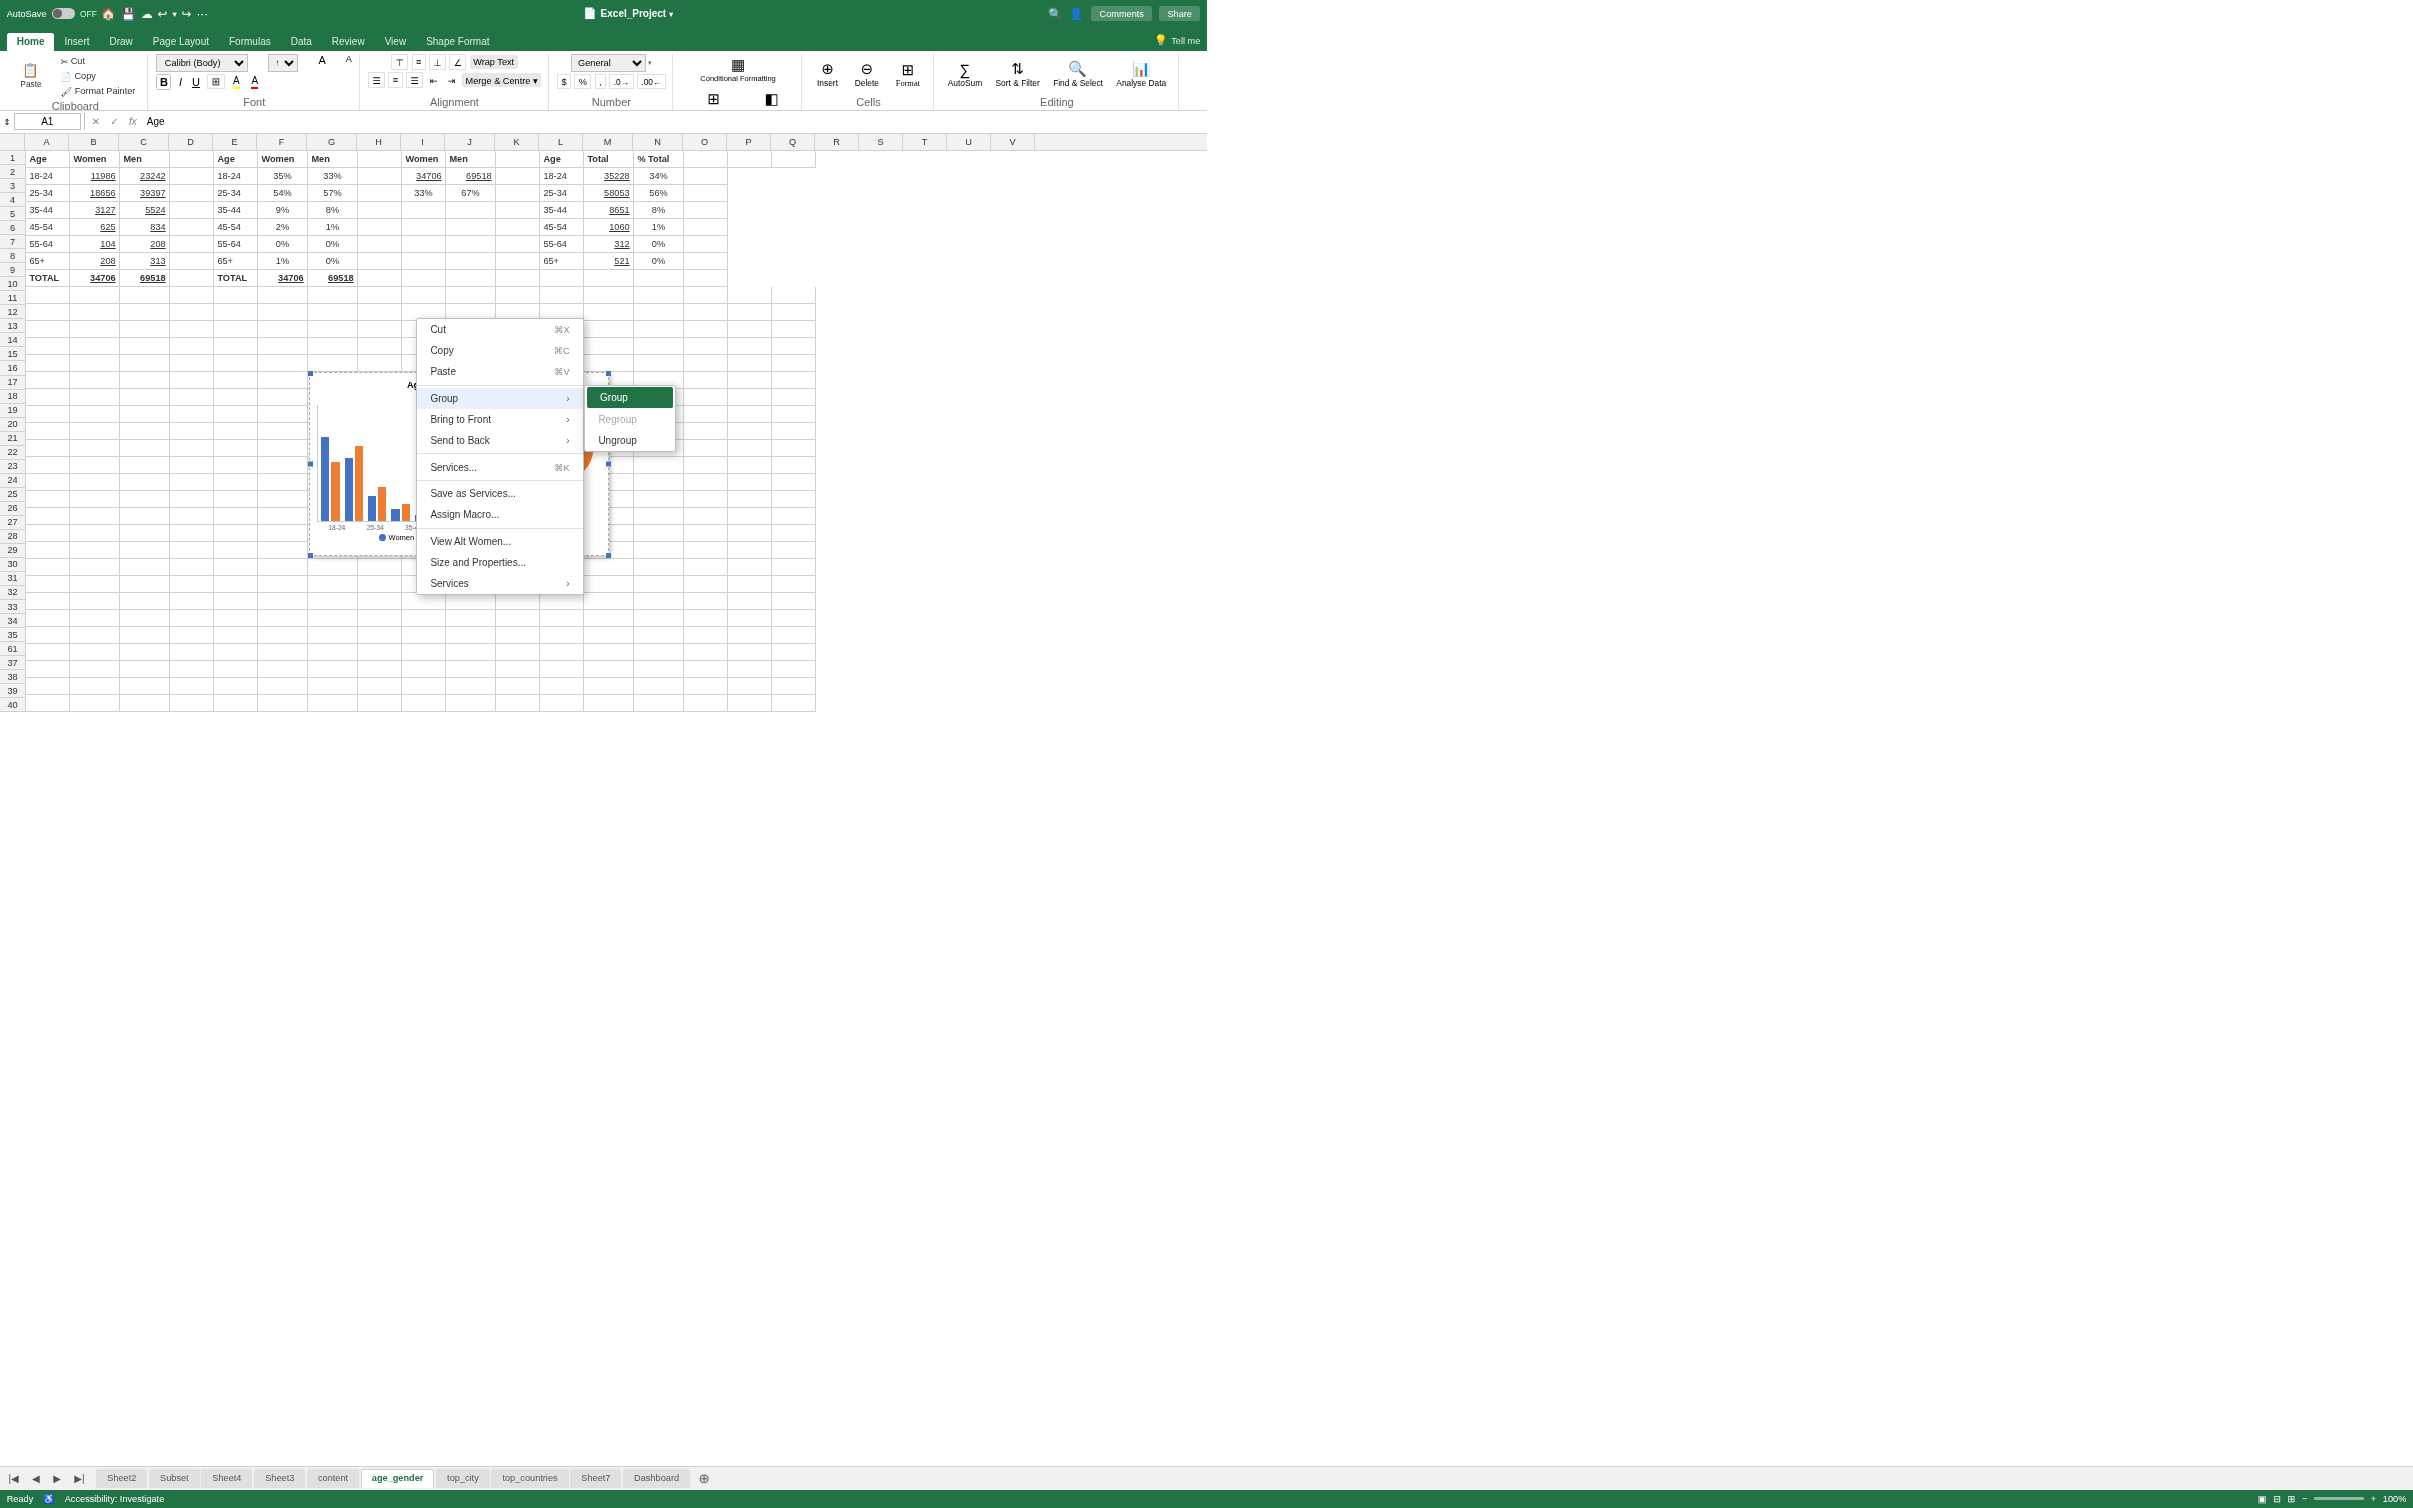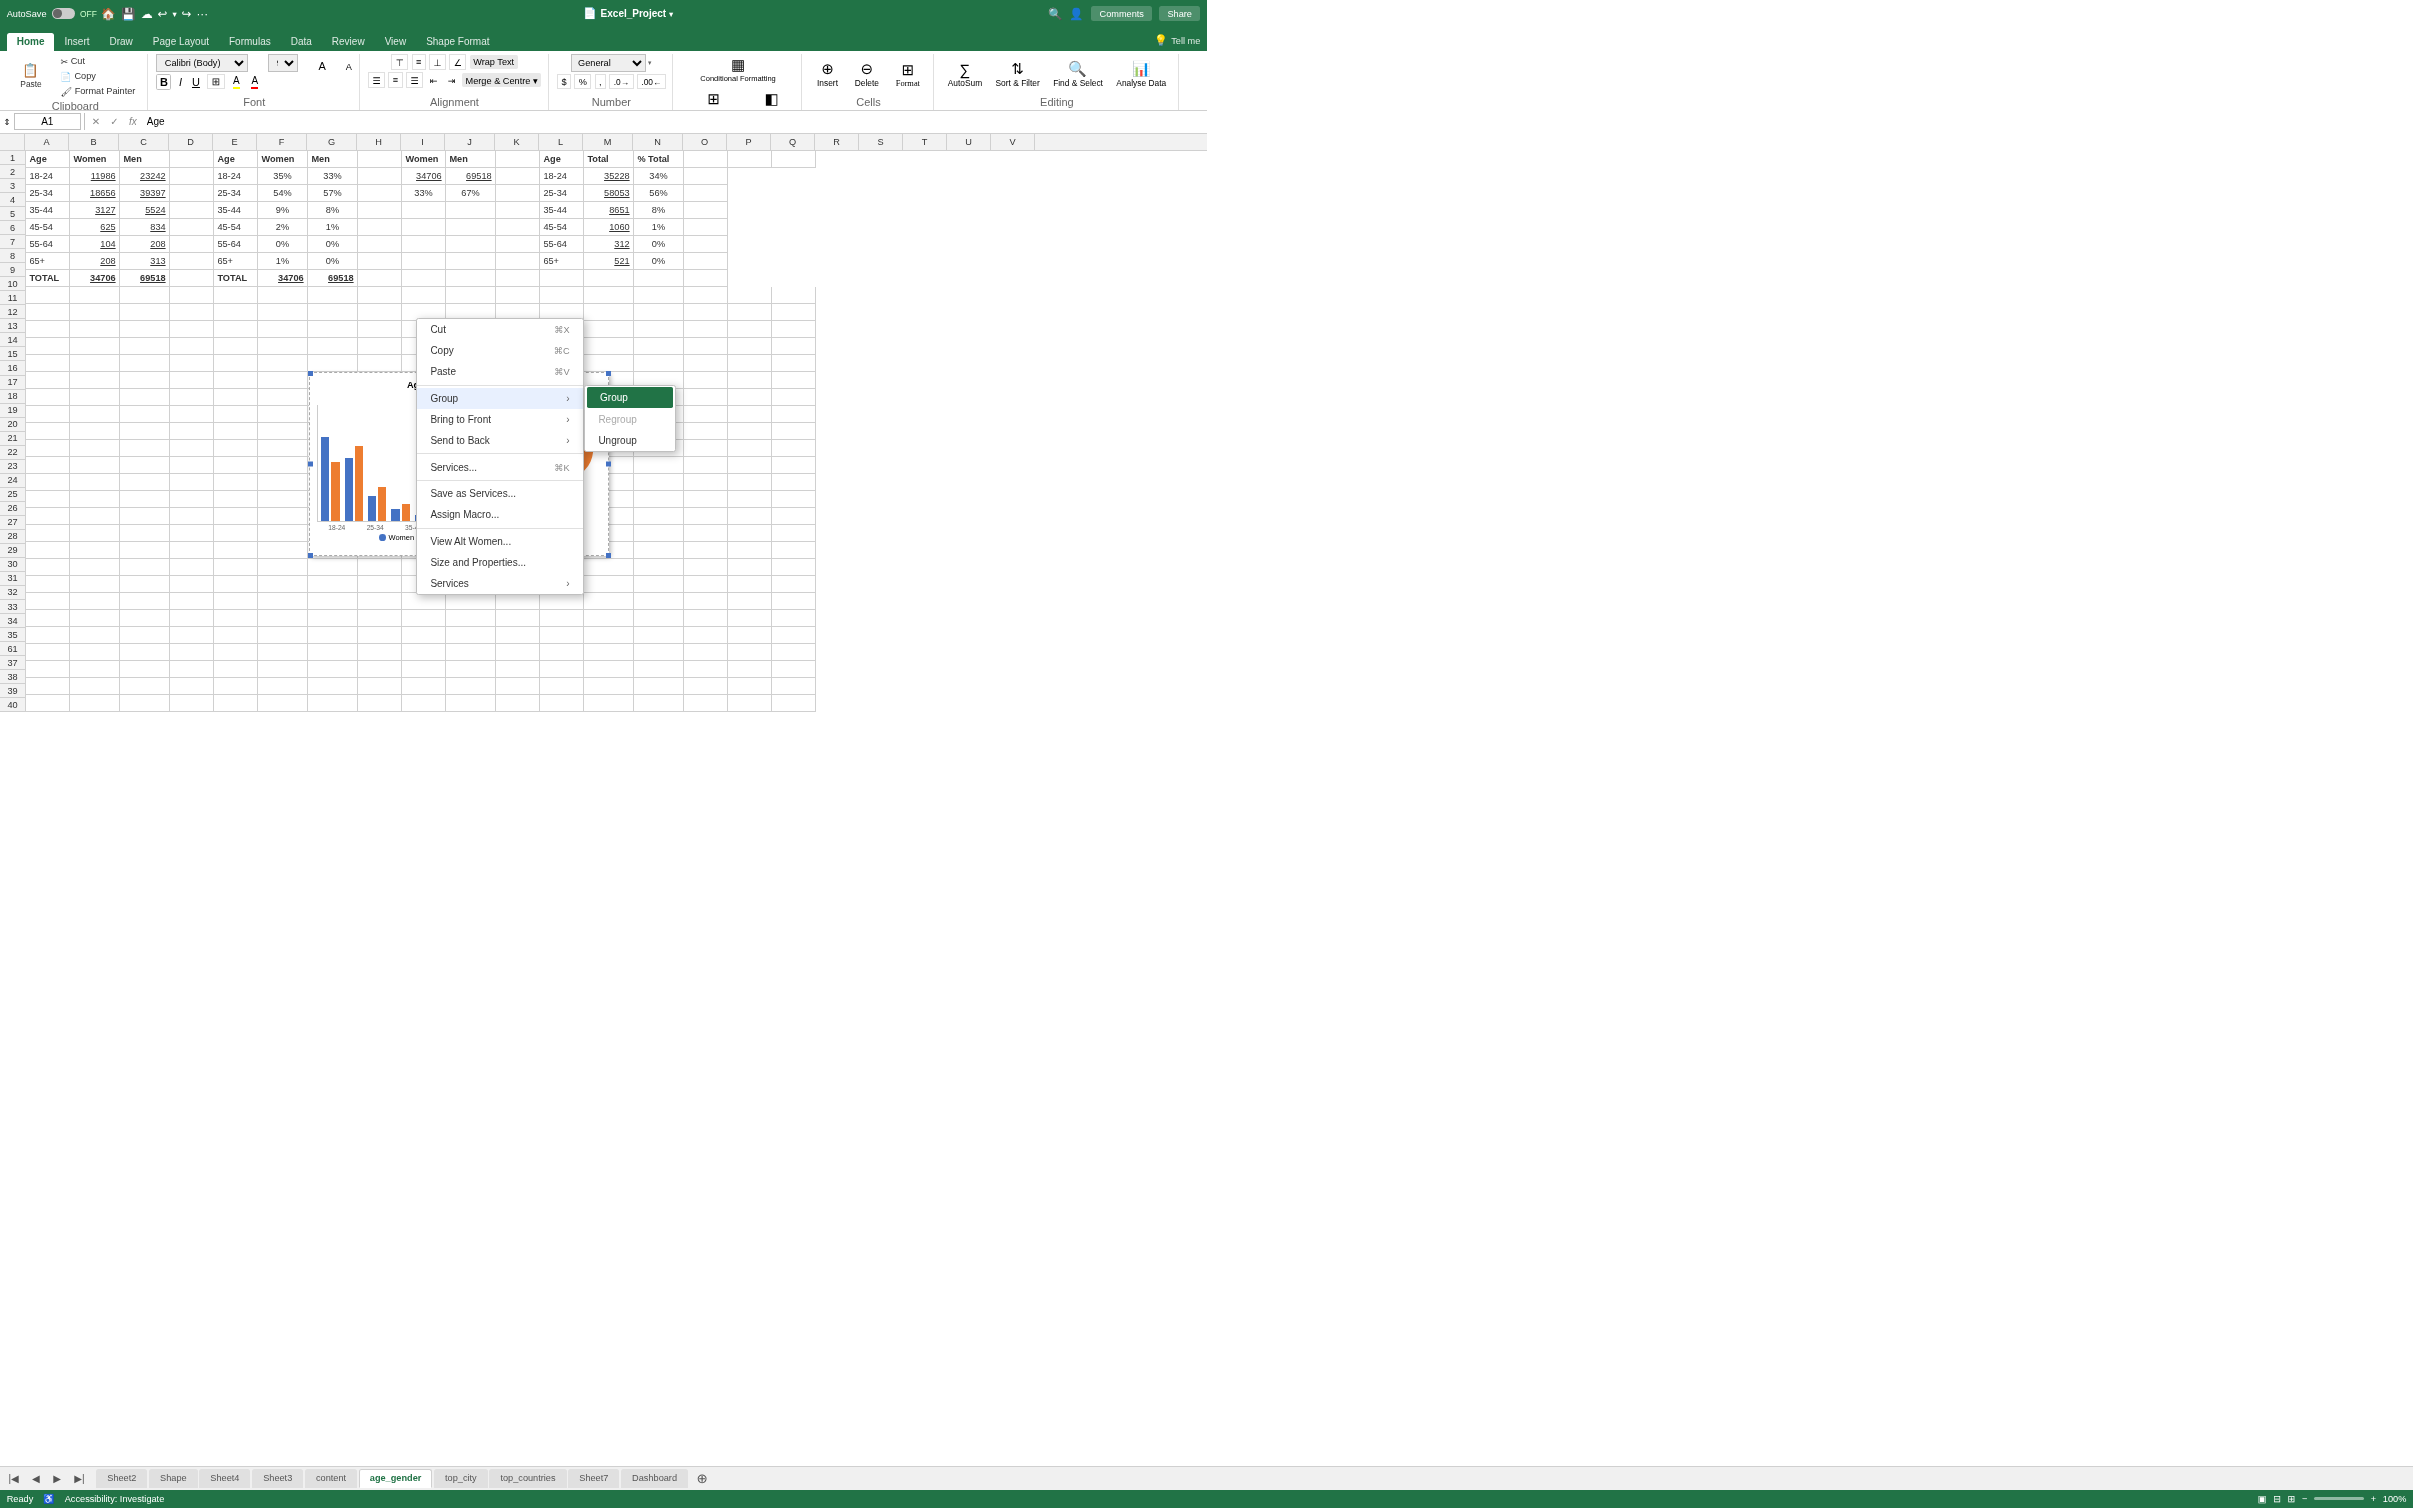--- a/index.html
+++ b/index.html
@@ -182,21 +182,21 @@
           <span>🖌</span>
           <span>Format Painter</span>
         </div>
       </div>
     </div>
     <div class="ribbon-group-label">Clipboard</div>
   </div>
 
   <div class="ribbon-group">
     <div class="ribbon-group-content" style="flex-direction:column; align-items:flex-start; gap:1.7px;">
-      <div style="display:flex; gap:20px; align-items:flex-end;">
+      <div style="display:flex; gap:20px; align-items:flex-start;">
         <select class="font-select">
           <option>Calibri (Body)</option>
         </select>
         <select class="font-size-select">
           <option>9</option>
         </select>
         <span style="cursor:pointer;font-size:11px;">A</span>
         <span style="cursor:pointer;font-size:9.2px;">A</span>
       </div>
       <div style="display:flex; gap:5px; align-items:center;">
@@ -1189,21 +1189,21 @@
 </div>
 
 <div id="sheet-tabs-bar">
   <div class="sheet-nav">
     <span class="sheet-nav-btn">|◀</span>
     <span class="sheet-nav-btn">◀</span>
     <span class="sheet-nav-btn">▶</span>
     <span class="sheet-nav-btn">▶|</span>
   </div>
   <div class="sheet-tab">Sheet2</div>
-  <div class="sheet-tab">Shape</div>
+  <div class="sheet-tab">Subset</div>
   <div class="sheet-tab">Sheet4</div>
   <div class="sheet-tab">Sheet3</div>
   <div class="sheet-tab">content</div>
   <div class="sheet-tab active">age_gender</div>
   <div class="sheet-tab">top_city</div>
   <div class="sheet-tab">top_countries</div>
   <div class="sheet-tab">Sheet7</div>
   <div class="sheet-tab">Dashboard</div>
   <span class="add-sheet">⊕</span>
 </div>

